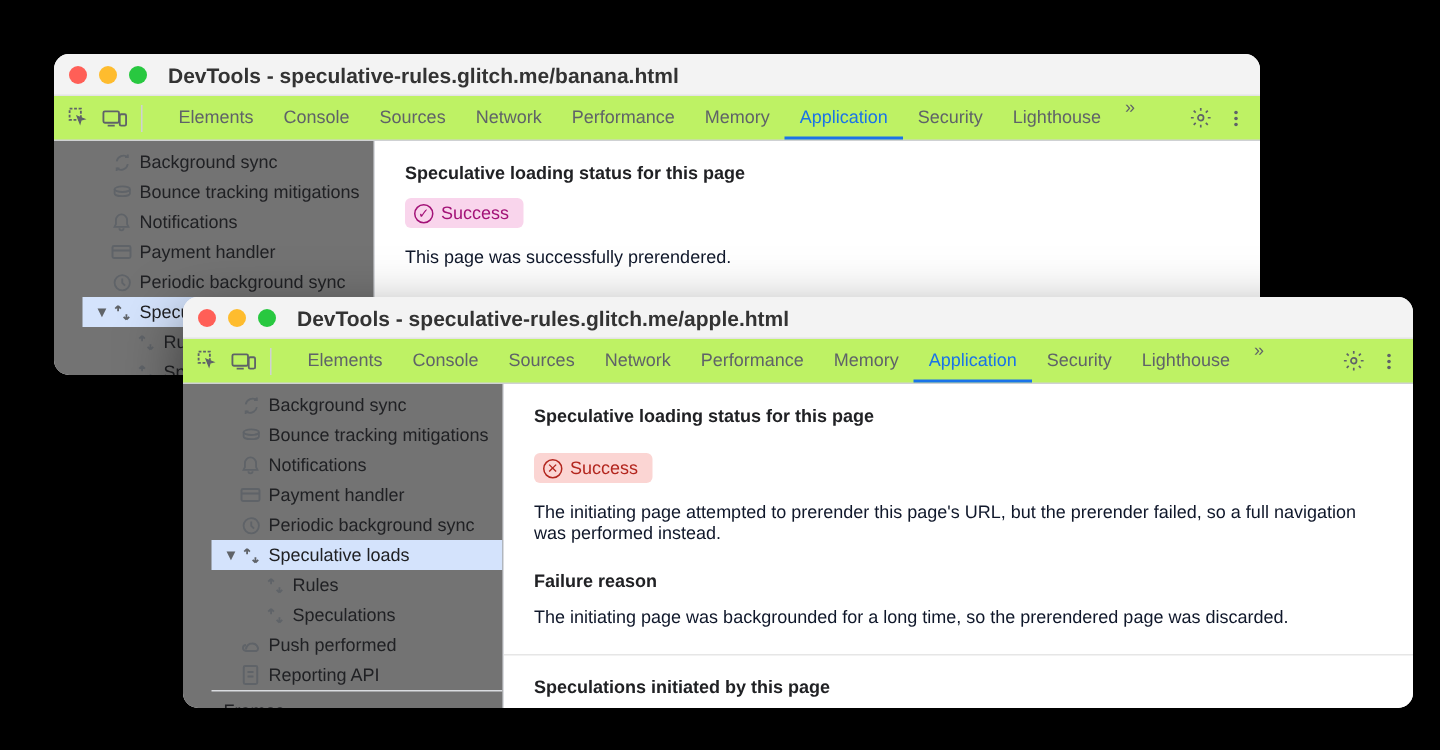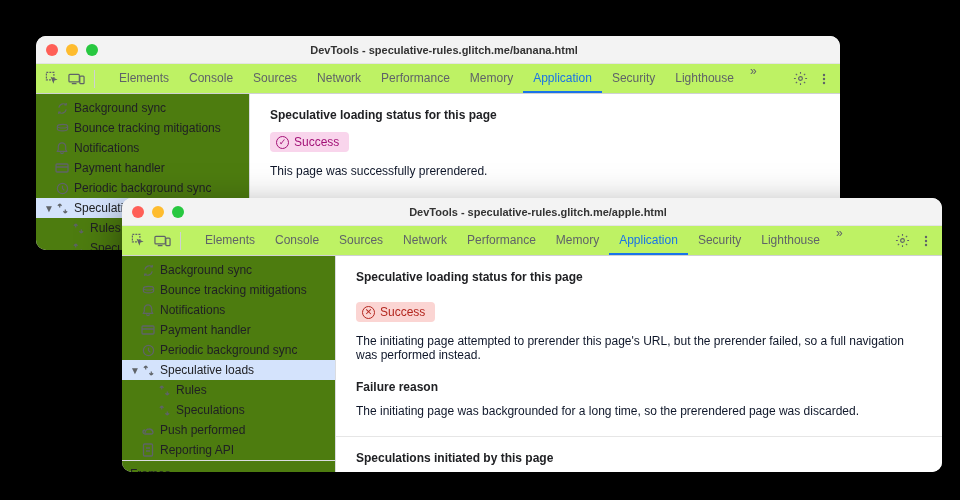--- a/index.html
+++ b/index.html
@@ -26,42 +26,43 @@
     background: #f3f3f3;
     display: flex; align-items: center;
     padding: 0 10px;
     border-bottom: 1px solid #e4e4e4;
   }
   .traffic { display: flex; gap: 8px; margin-right: 14px; }
   .dot { width: 12px; height: 12px; border-radius: 50%; }
   .dot.red { background: #ff5f57; }
   .dot.yellow { background: #febc2e; }
   .dot.green { background: #28c840; }
-  .title { flex: 1; text-align: center; font-weight: 600; font-size: 11px; color: #333; }
+  .title { flex: 1; text-align: left; font-weight: 600; font-size: 14px; color: #333; }
 
   .toolbar {
     height: 30px;
     background: #bef264;
     border-bottom: 1px solid #cfd1d3;
     display: flex; align-items: center;
     padding: 0 6px; gap: 4px;
     font-size: 12px; color: #5f6368;
   }
   .toolbar .tb-icon { width: 20px; height: 20px; display:flex; align-items:center; justify-content:center; color:#5f6368; }
   .tabs { display: flex; gap: 0; margin-left: 6px; }
   .tab { padding: 7px 10px 6px; cursor: default; }
   .tab.active { color: #1a73e8; border-bottom: 2px solid #1a73e8; }
   .toolbar .spacer { flex: 1; }
   .overflow { padding: 0 6px; color:#5f6368; }
 
   .body { flex:1; display:flex; overflow:hidden; }
   .sidebar {
     width: 214px; border-right: 1px solid #dadce0;
-    background: #4d7c0f; overflow: hidden;
+    background: #737373; overflow: hidden;
     padding-top: 4px;
+    padding-left: 19px;
   }
   .node {
     display: flex; align-items: center;
     height: 20px; font-size: 12px; color: #202124;
     white-space: nowrap;
   }
   .node .arrow { width: 10px; text-align:center; font-size:10px; color:#5f6368; }
   .node .nicon { width: 16px; display:flex; align-items:center; justify-content:center; color:#5f6368; }
   .node .label { padding-left: 4px; overflow:hidden; text-overflow:ellipsis; }
   .node.selected { background: #d4e3fc; }

